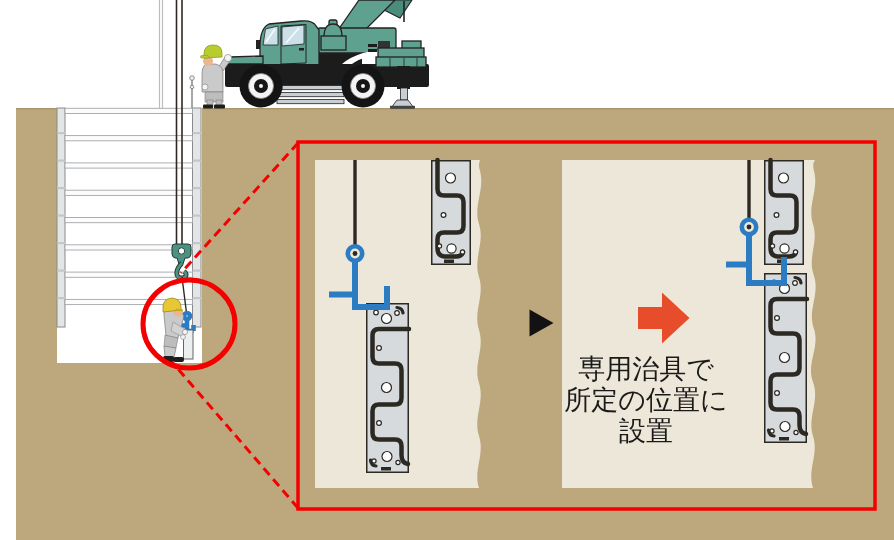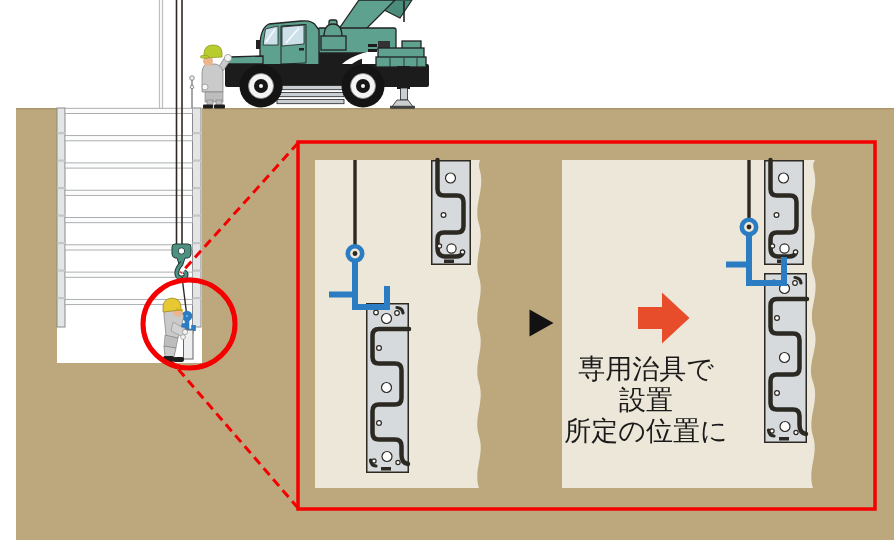--- a/index.html
+++ b/index.html
@@ -271,16 +271,16 @@
         <polyline points="733,233.5 733,283 768,283 768,257" class="jig"></polyline>
         <line x1="710" y1="264.5" x2="733" y2="264.5" class="jig"></line>
       </g>
       <polygon points="622,307 646,307 646,292.5 673.5,318 646,343.5 646,329 622,329" class="c-arrow"></polygon>
     </g>
   </g>
 </svg>
 
 <div id="caption">
   <div>専用治具で</div>
+  <div>所定の位置に</div>
   <div>設置</div>
-  <div>所定の位置に</div>
 </div>
 </div>
 
 </body></html>

